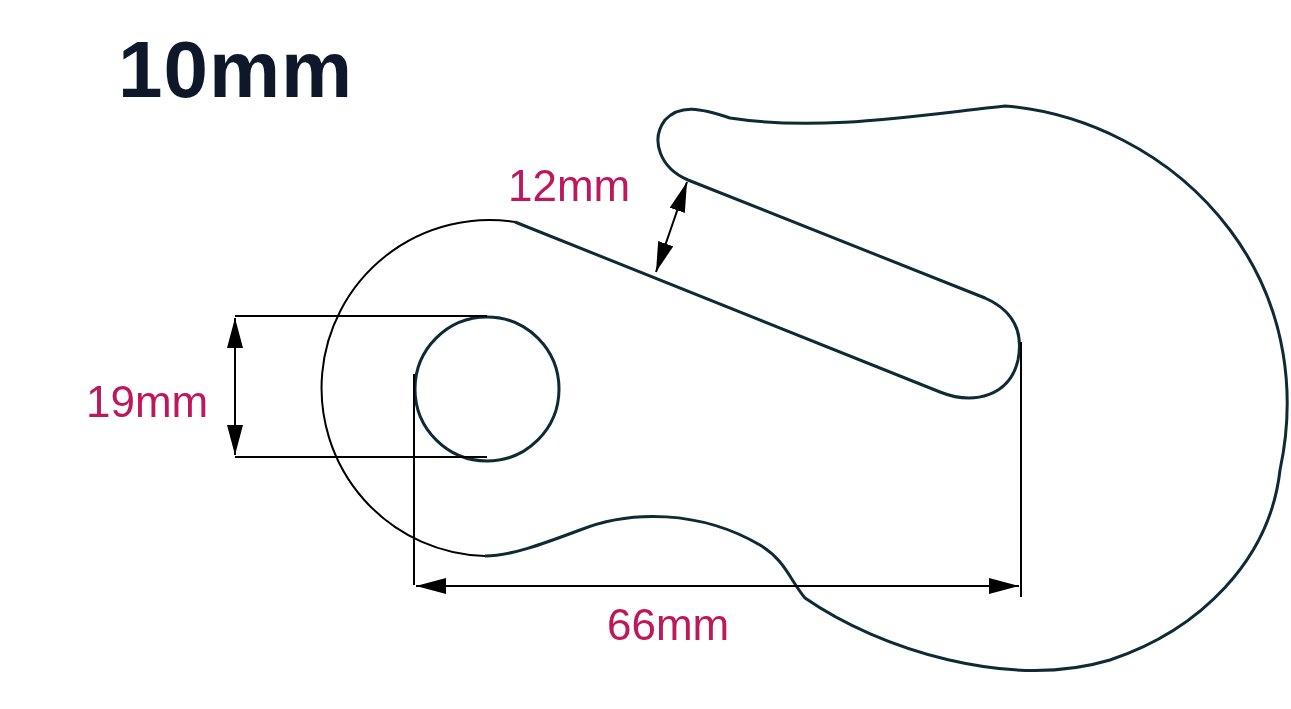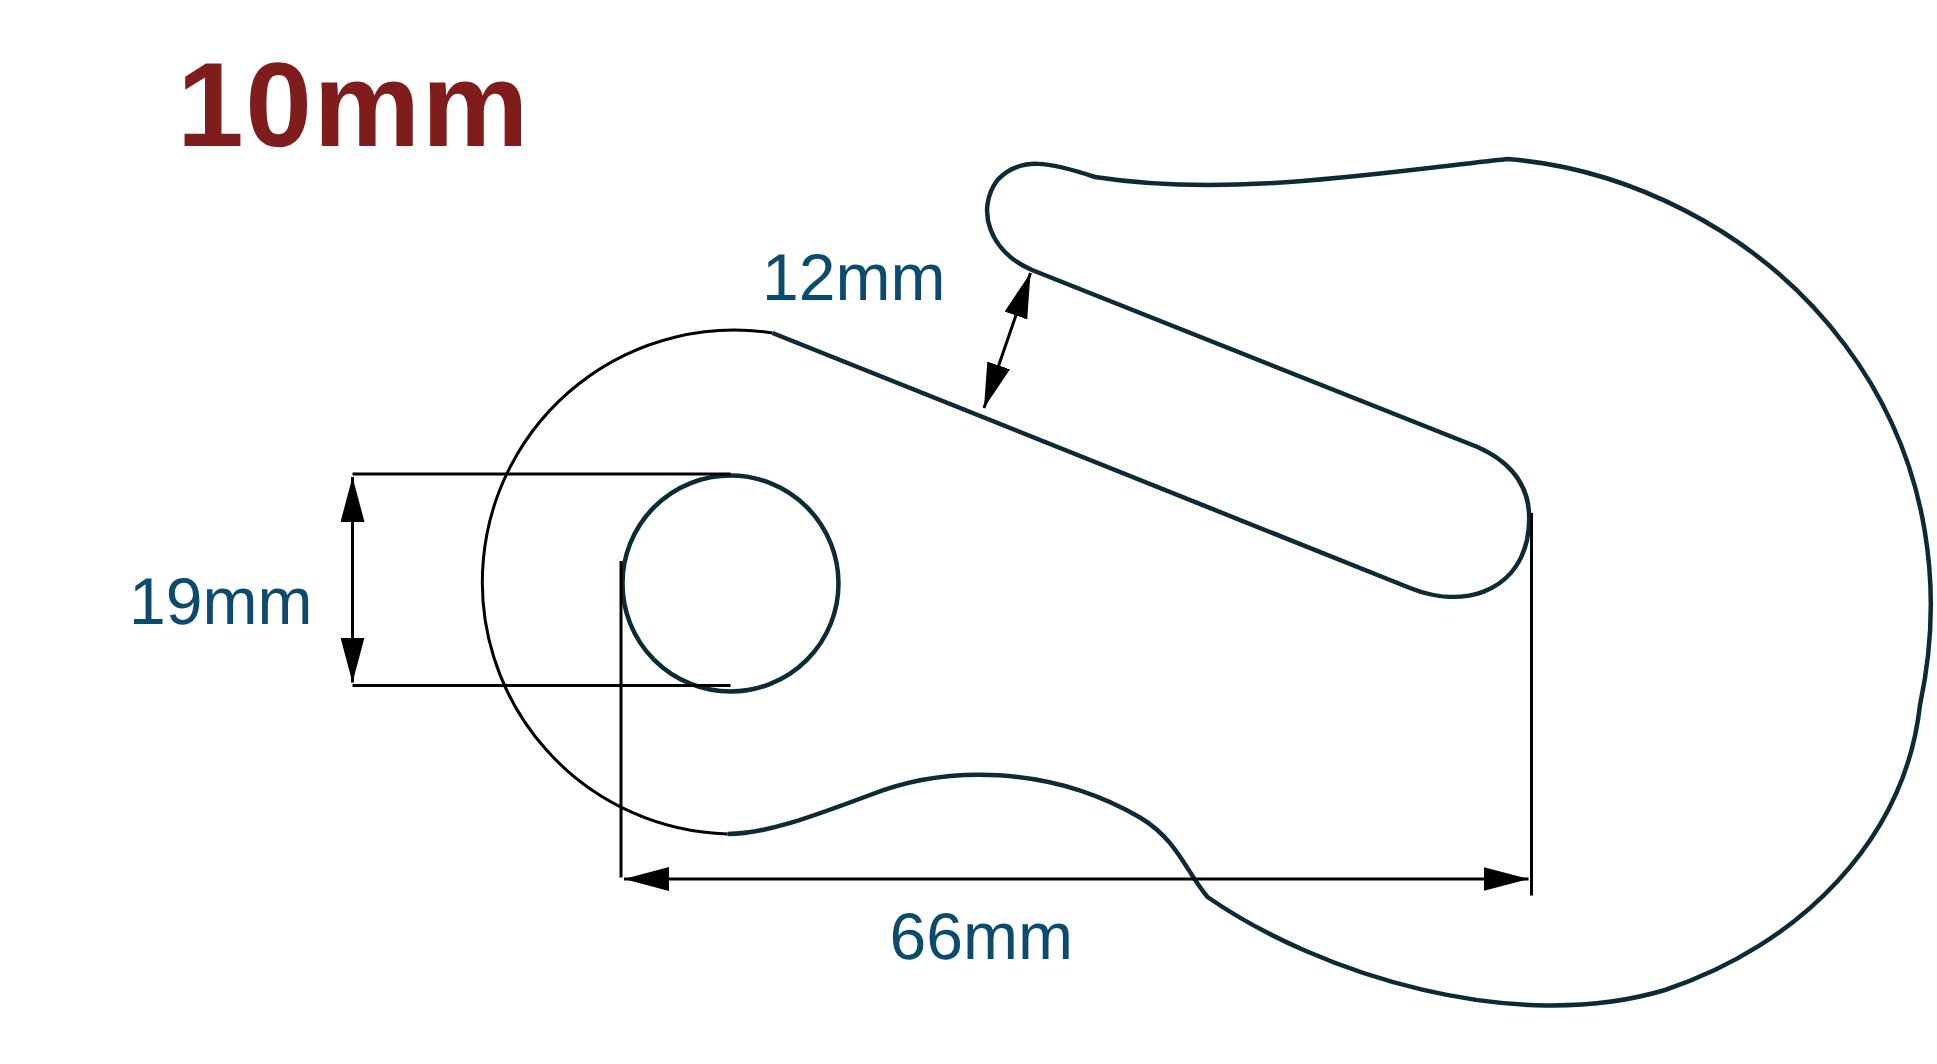--- a/index.html
+++ b/index.html
@@ -1,24 +1,24 @@
 <!DOCTYPE html>
 <html><head>
   <meta charset="utf-8">
   <style>
     html, body { margin: 0; padding: 0; background: #ffffff; }
     body { width: 1291px; height: 709px; position: relative; overflow: hidden; }
     .title {
       position: absolute; left: 118px; top: 30px;
       font-family: "Liberation Sans", sans-serif; font-weight: bold;
-      font-size: 80px; line-height: 1; color: #7f1d1d; letter-spacing: 1px;
+      font-size: 80px; line-height: 1; color: #0f172a; letter-spacing: 1px;
     }
     .dim-label {
       position: absolute; font-family: "Liberation Sans", sans-serif;
-      font-size: 44px; line-height: 1; color: #0c4a6e;
+      font-size: 44px; line-height: 1; color: #be185d;
     }
     svg { position: absolute; left: 0; top: 0; }
   </style>
 </head>
 <body>
 
 <div class="title">10mm</div>
 
 <svg width="1291" height="709" viewBox="0 0 1291 709">
   <defs>
@@ -58,13 +58,13 @@
   <line x1="414" y1="374" x2="414" y2="585" stroke="#000" stroke-width="2"></line>
   <line x1="1021" y1="342" x2="1021" y2="597" stroke="#000" stroke-width="2"></line>
 
   <line x1="416" y1="586" x2="1019" y2="586" stroke="#000" stroke-width="2" marker-start="url(#arrowL)" marker-end="url(#arrowL)"></line>
 
   <line x1="687" y1="182" x2="656" y2="272" stroke="#000" stroke-width="2" marker-start="url(#arrowL)" marker-end="url(#arrowL)"></line>
 </svg>
 
 <div class="dim-label" style="left:508px; top:164px;">12mm</div>
 <div class="dim-label" style="left:86px; top:368px;margin-top:12px;">19mm</div>
-<div class="dim-label" style="left:593px; top:603px;">66mm</div>
+<div class="dim-label" style="left:607px; top:603px;">66mm</div>
 
 </body></html>

